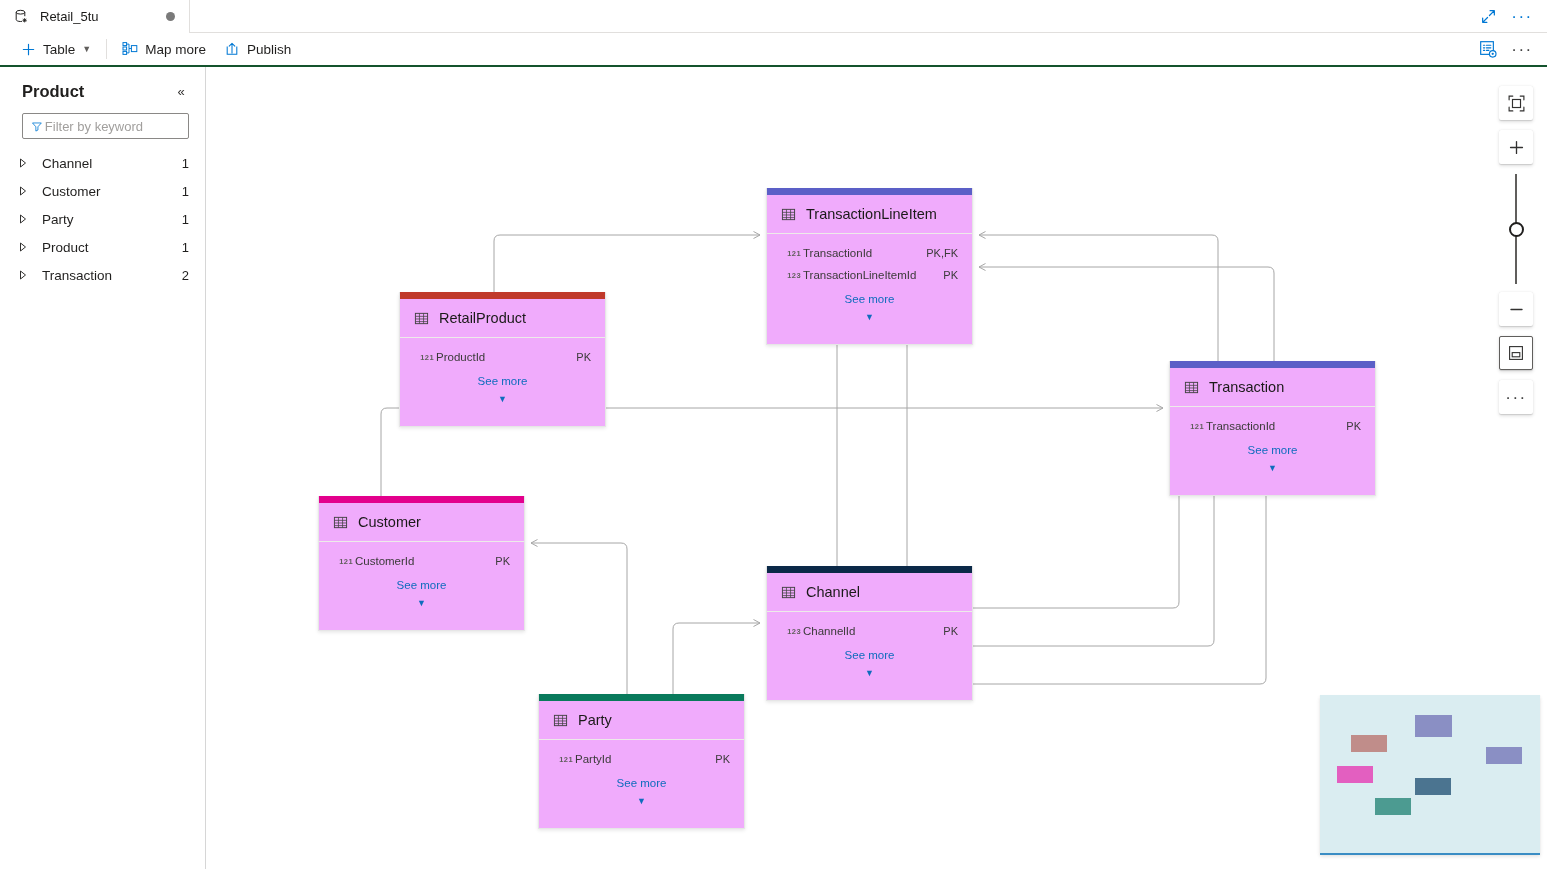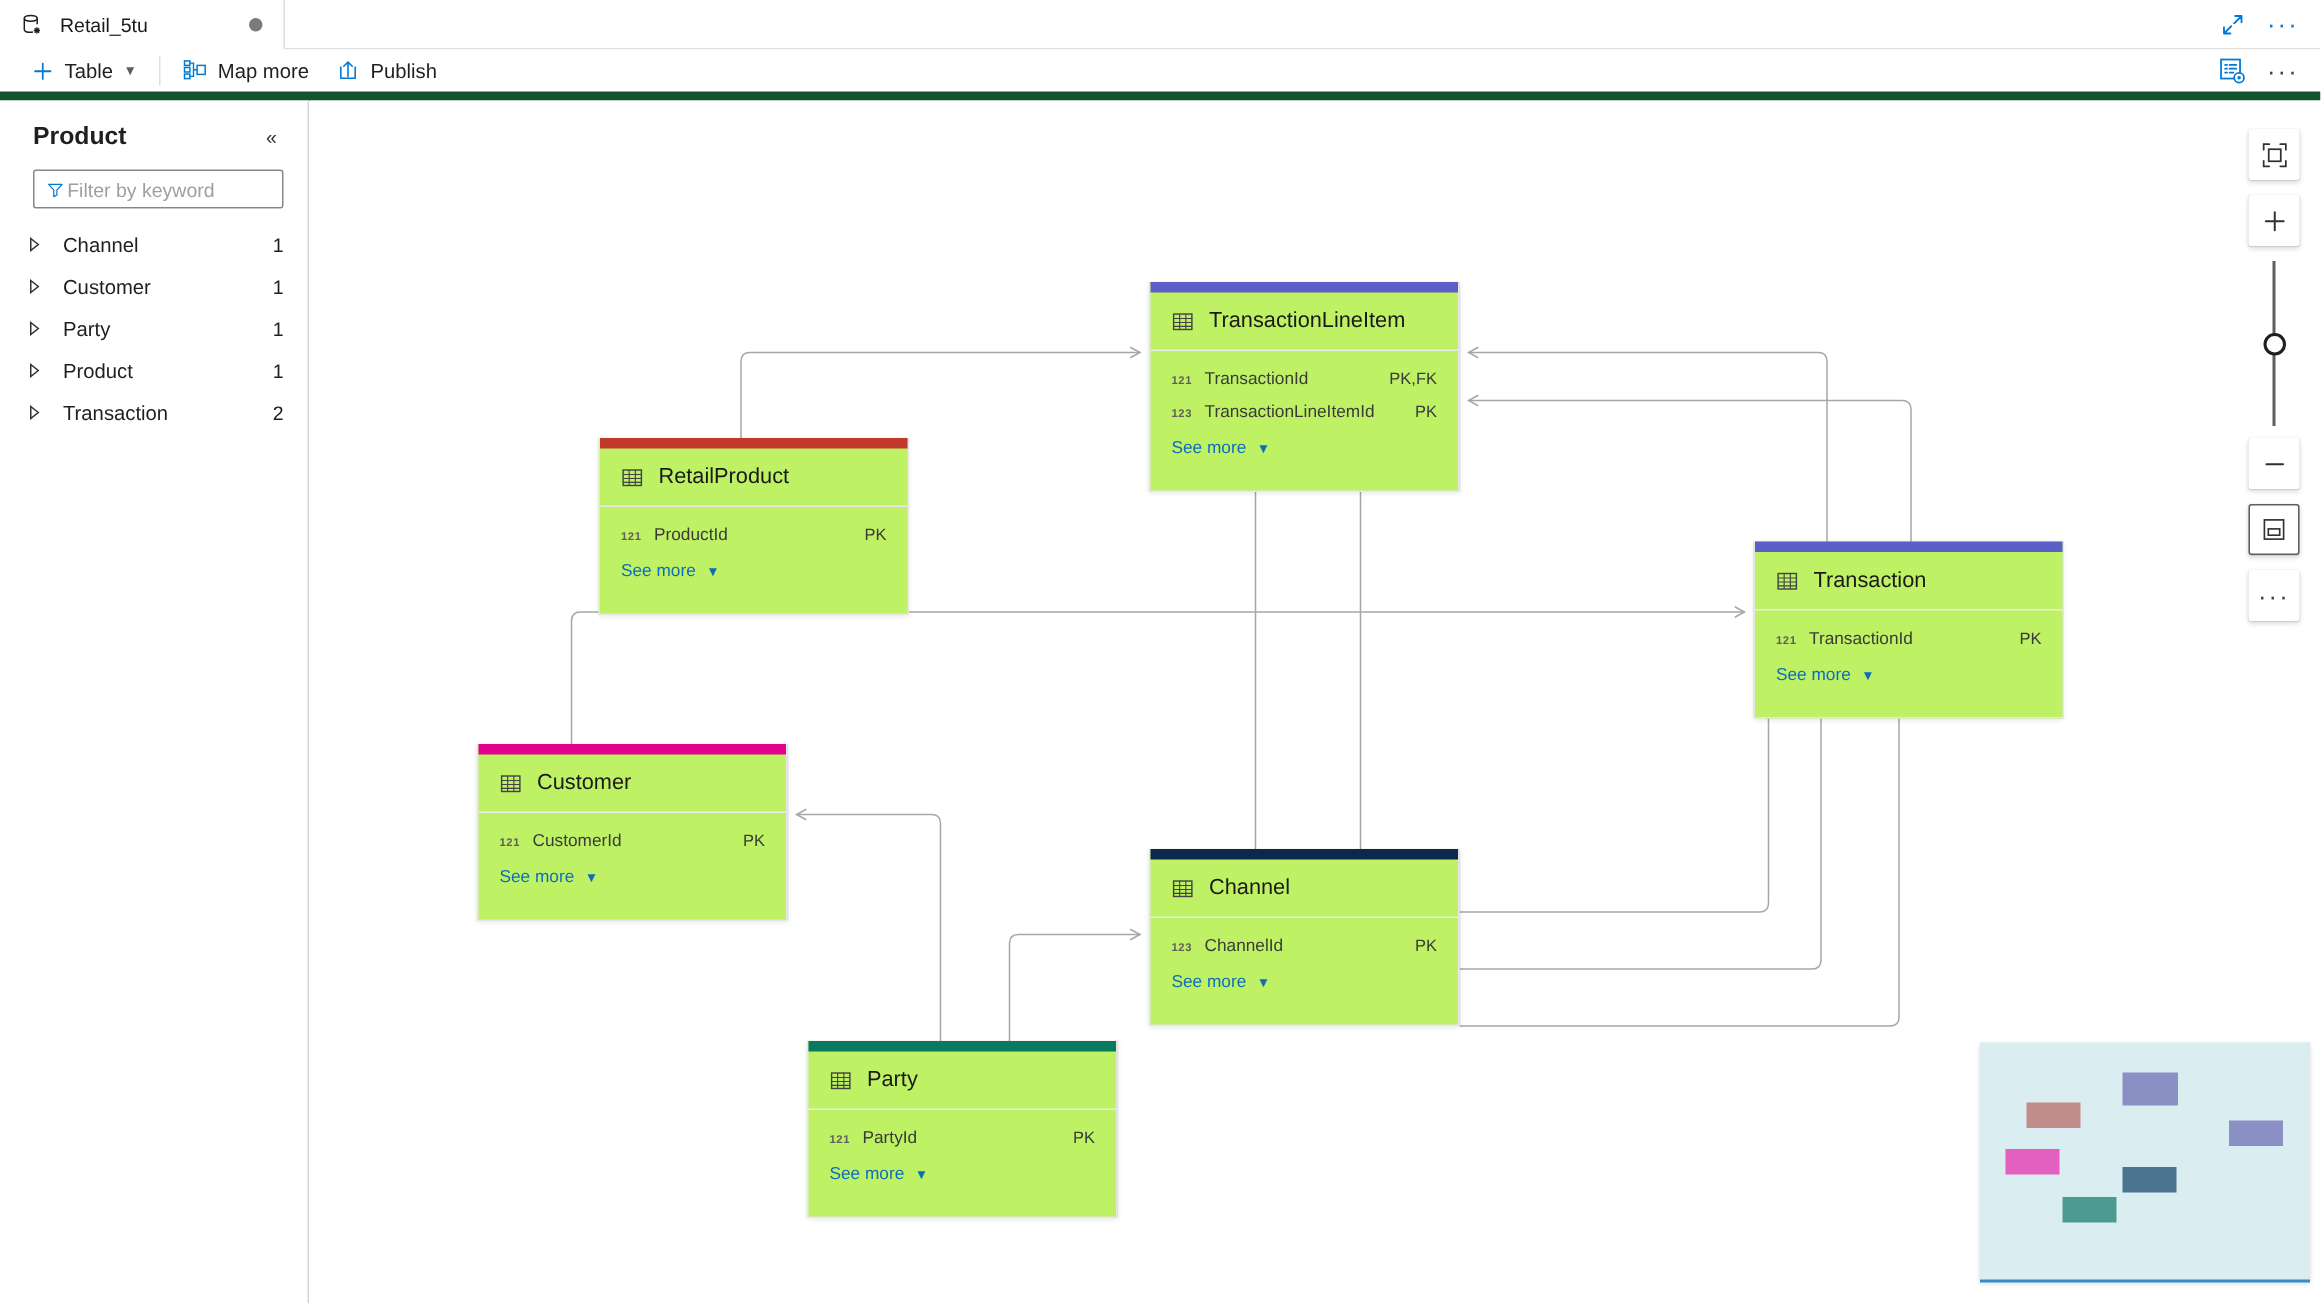--- a/index.html
+++ b/index.html
@@ -40,21 +40,21 @@
   }
   .dots {
     font-size: 17px; letter-spacing: 1.5px; line-height: 1;
     color: #424242;
   }
   .dots-blue { color: #0078d4; }
 
   
   .cmdbar {
     position: absolute; left: 0; top: 33px; width: 1547px; height: 34px;
-    background: #ffffff; border-bottom: 6px solid #14532d;
+    background: #ffffff; border-bottom: 2px solid #14532d;
     display: flex; align-items: center; padding-left: 12px;
   }
   .cmd {
     display: flex; align-items: center; gap: 7px;
     height: 30px; padding: 0 9px; font-size: 13.5px; color: #201f1e;
     border-radius: 2px; cursor: default;
   }
   .cmd svg { display: block; }
   .cmd-sep {
     width: 1px; height: 20px; background: #e1dfdd; margin: 0 6px;
@@ -106,23 +106,24 @@
 
   
   .canvas {
     position: absolute; left: 207px; top: 67px;
     width: 1340px; height: 802px; background: #ffffff; overflow: hidden;
   }
   .edges { position: absolute; left: 0; top: 0; }
 
   
   .node {
-    position: absolute; background: #bef264;
+    position: absolute; background: #f0abfc;
     border: 1px solid #e6e6e6; border-top: 0;
     box-shadow: 0 1.6px 3.6px rgba(0,0,0,.10), 0 .3px .9px rgba(0,0,0,.10);
+    text-align: right;
   }
   .node-bar { height: 7px; width: 100%; }
   .node-head {
     display: flex; align-items: center; gap: 10px;
     height: 39px; padding: 0 14px; border-bottom: 1px solid #edebe9;
   }
   .node-title { font-size: 14.5px; color: #1b1a19; }
   .node-body { padding: 8px 0 20px 0; }
   .field {
     display: flex; align-items: center; height: 22px; padding: 0 14px;
@@ -130,21 +131,21 @@
   }
   .field-type {
     font-size: 7.5px; font-weight: 700; color: #605e5c;
     width: 20px; flex: 0 0 20px; letter-spacing: .4px;
     font-family: "Liberation Sans", sans-serif;
   }
   .field-name { margin-left: 2px; }
   .field-key { margin-left: auto; font-size: 11px; color: #3b3a39; }
   .seemore {
     display: flex; align-items: center; gap: 7px;
-    padding: 7px 14px 2px 14px; font-size: 11.5px; color: #0f6cbd;
+    padding: 7px 14px 2px 14px; font-size: 11.5px; color: #0f6cbd; flex-direction: column;
   }
   .seemore .chev2 { font-size: 9px; color: #0f6cbd; }
 
   
   .vtool { position: absolute; right: 14px; top: 19px; width: 34px; }
   .vbtn {
     width: 34px; height: 34px; background: #fff;
     box-shadow: 0 1.6px 3.6px rgba(0,0,0,.13), 0 .3px .9px rgba(0,0,0,.11);
     display: flex; align-items: center; justify-content: center;
     margin-bottom: 10px; border-radius: 2px;

